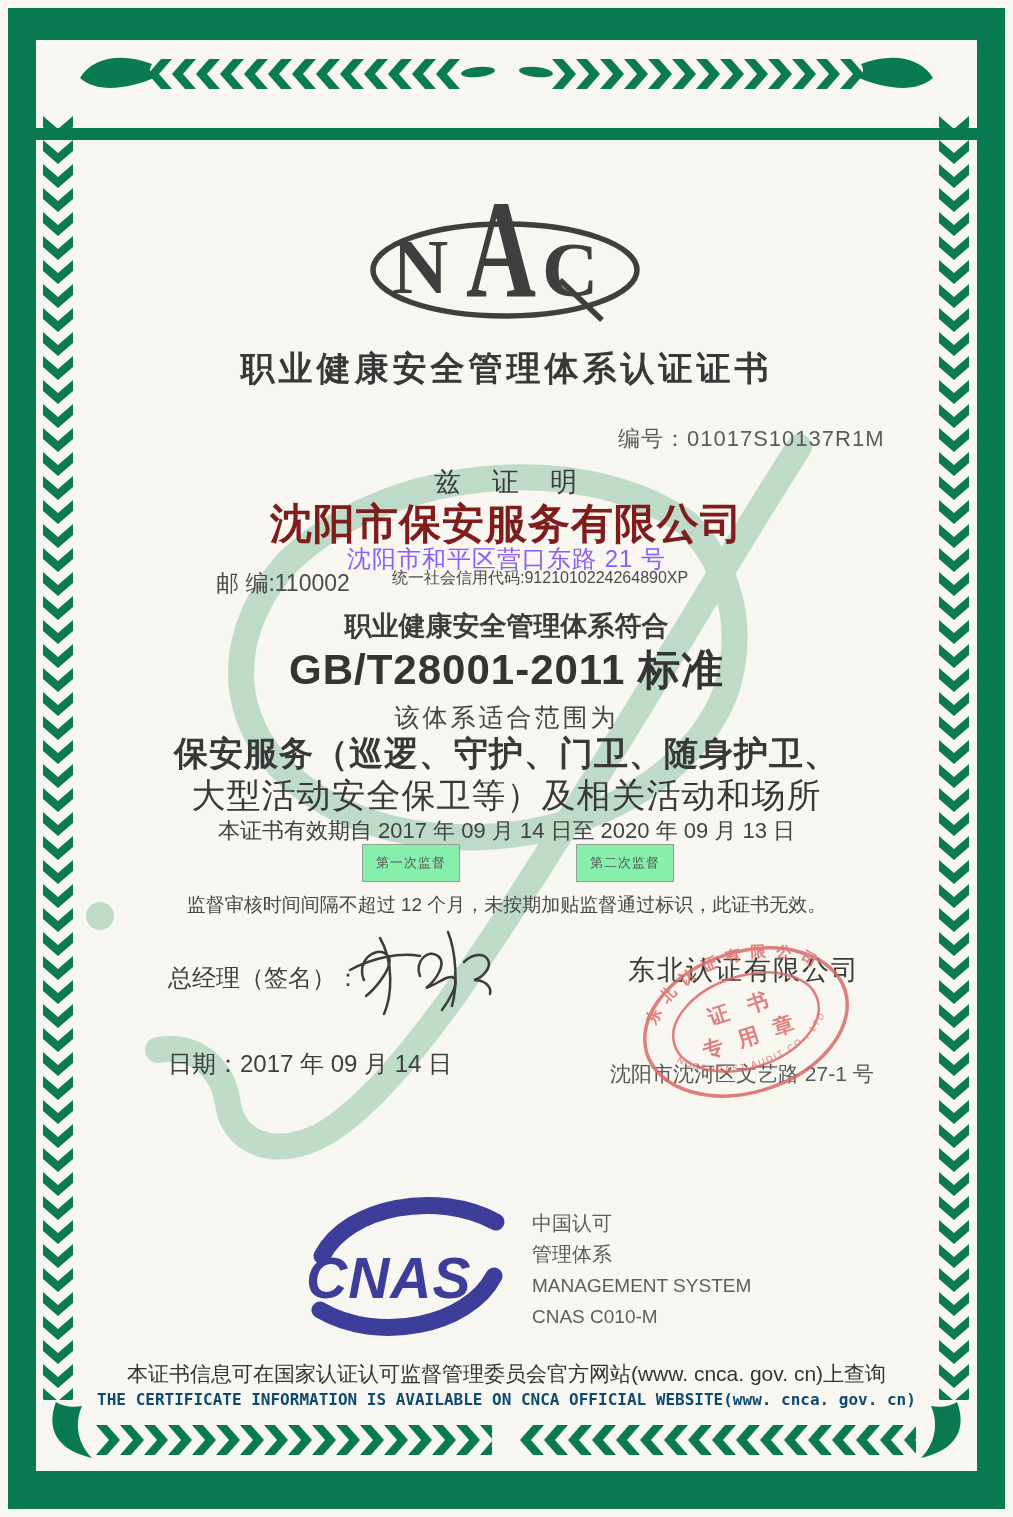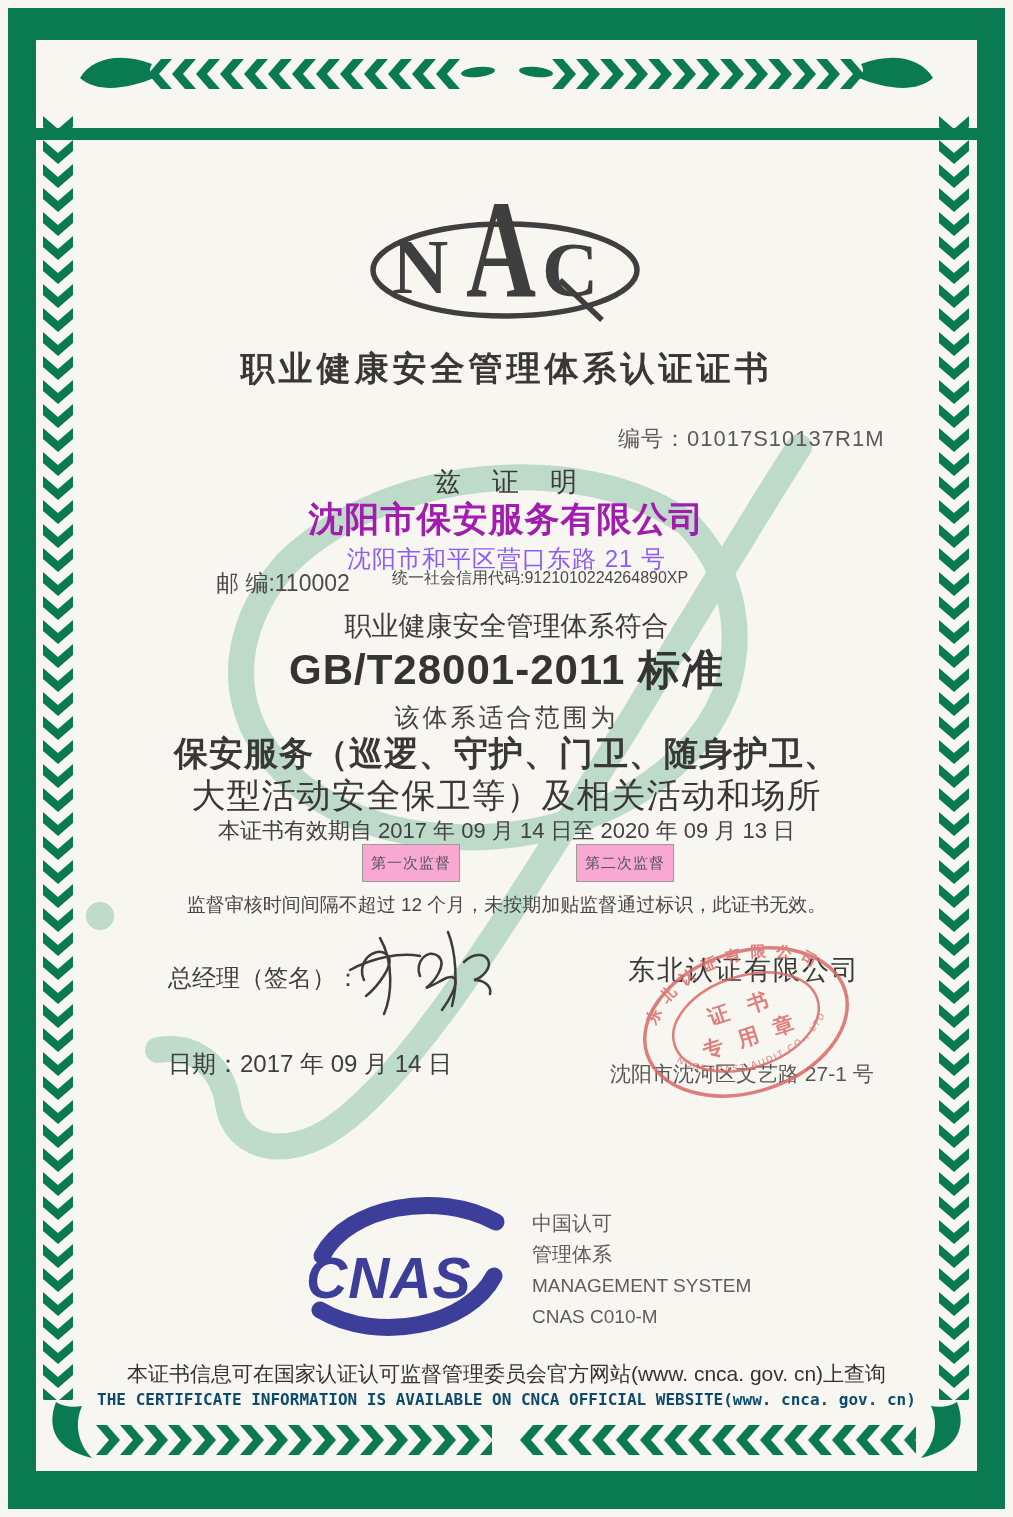--- a/index.html
+++ b/index.html
@@ -6,32 +6,32 @@
   .page{position:relative;width:1013px;height:1517px;margin:0 auto;background:#f8f6f0;
         overflow:hidden;font-family:"Liberation Sans",sans-serif;}
   svg{display:block;}
   .frame{position:absolute;left:0;top:0;z-index:1;}
   .content{position:absolute;left:0;top:0;width:100%;height:100%;z-index:2;}
   .abs{position:absolute;}
   .c{position:absolute;left:0;right:0;text-align:center;color:#3e3e3e;}
   .title{top:346px;font-size:34px;font-weight:700;letter-spacing:4px;color:#383838;}
   .certno{left:618px;top:424px;font-size:22px;color:#5a5a5a;letter-spacing:1px;}
   .attest{top:464px;font-size:27px;letter-spacing:2px;color:#3c3c3c;}
-  .company{top:496px;font-size:35px;font-weight:600;letter-spacing:1px;color:#a21caf;}
+  .company{top:496px;font-size:42px;font-weight:600;letter-spacing:1px;color:#7f1d1d;}
   .addr{top:543px;font-size:24px;color:#8b5cf6;letter-spacing:1px;}
   .post1{left:216px;top:568px;font-size:23px;color:#4a4a4a;}
   .post2{left:392px;top:568px;font-size:16px;color:#4a4a4a;}
-  .sysline{top:608px;font-size:27px;font-weight:400;color:#3c3c3c;text-align:center;}
+  .sysline{top:608px;font-size:27px;font-weight:700;color:#3c3c3c;text-align:center;}
   .standard{top:642px;font-size:42px;font-weight:700;letter-spacing:1px;color:#343434;}
   .scopeintro{top:701px;font-size:25px;color:#454545;letter-spacing:3px;}
   .scope1{top:731px;font-size:34px;font-weight:700;color:#383838;letter-spacing:1px;}
   .scope2{top:773px;font-size:34px;font-weight:400;color:#383838;letter-spacing:1px;}
   .validity{top:816px;font-size:22px;color:#424242;}
-  .sbox{position:absolute;width:96px;height:36px;border:1px solid #9a9a9a;background:#f9a8d4;
-        font-size:15px;color:#555;display:flex;align-items:center;justify-content:center;letter-spacing:1px;}
+  .sbox{position:absolute;width:96px;height:36px;border:1px solid #9a9a9a;background:#86efac;
+        font-size:13px;color:#555;display:flex;align-items:center;justify-content:center;letter-spacing:1px;}
   .sbox1{left:362px;top:844px;} .sbox2{left:576px;top:844px;}
   .note{top:892px;font-size:19px;color:#474747;}
   .gm{left:168px;top:962px;font-size:24px;color:#3e3e3e;}
   .issuer{left:628px;top:952px;font-size:27px;color:#3a3a3a;letter-spacing:2px;}
   .daterow{left:168px;top:1048px;font-size:24px;color:#3e3e3e;}
   .iaddr{left:610px;top:1060px;font-size:21px;color:#555;}
   .cnastext{left:532px;top:1208px;font-size:20px;color:#5d5d5d;line-height:31px;}
   .cnastext .en{font-size:19px;letter-spacing:0;}
   .footer1{top:1360px;font-size:21px;font-weight:400;color:#333;}
   .footer2{top:1390px;font-family:"DejaVu Sans Mono",monospace;font-size:16px;font-weight:700;color:#0c4a6e;}

